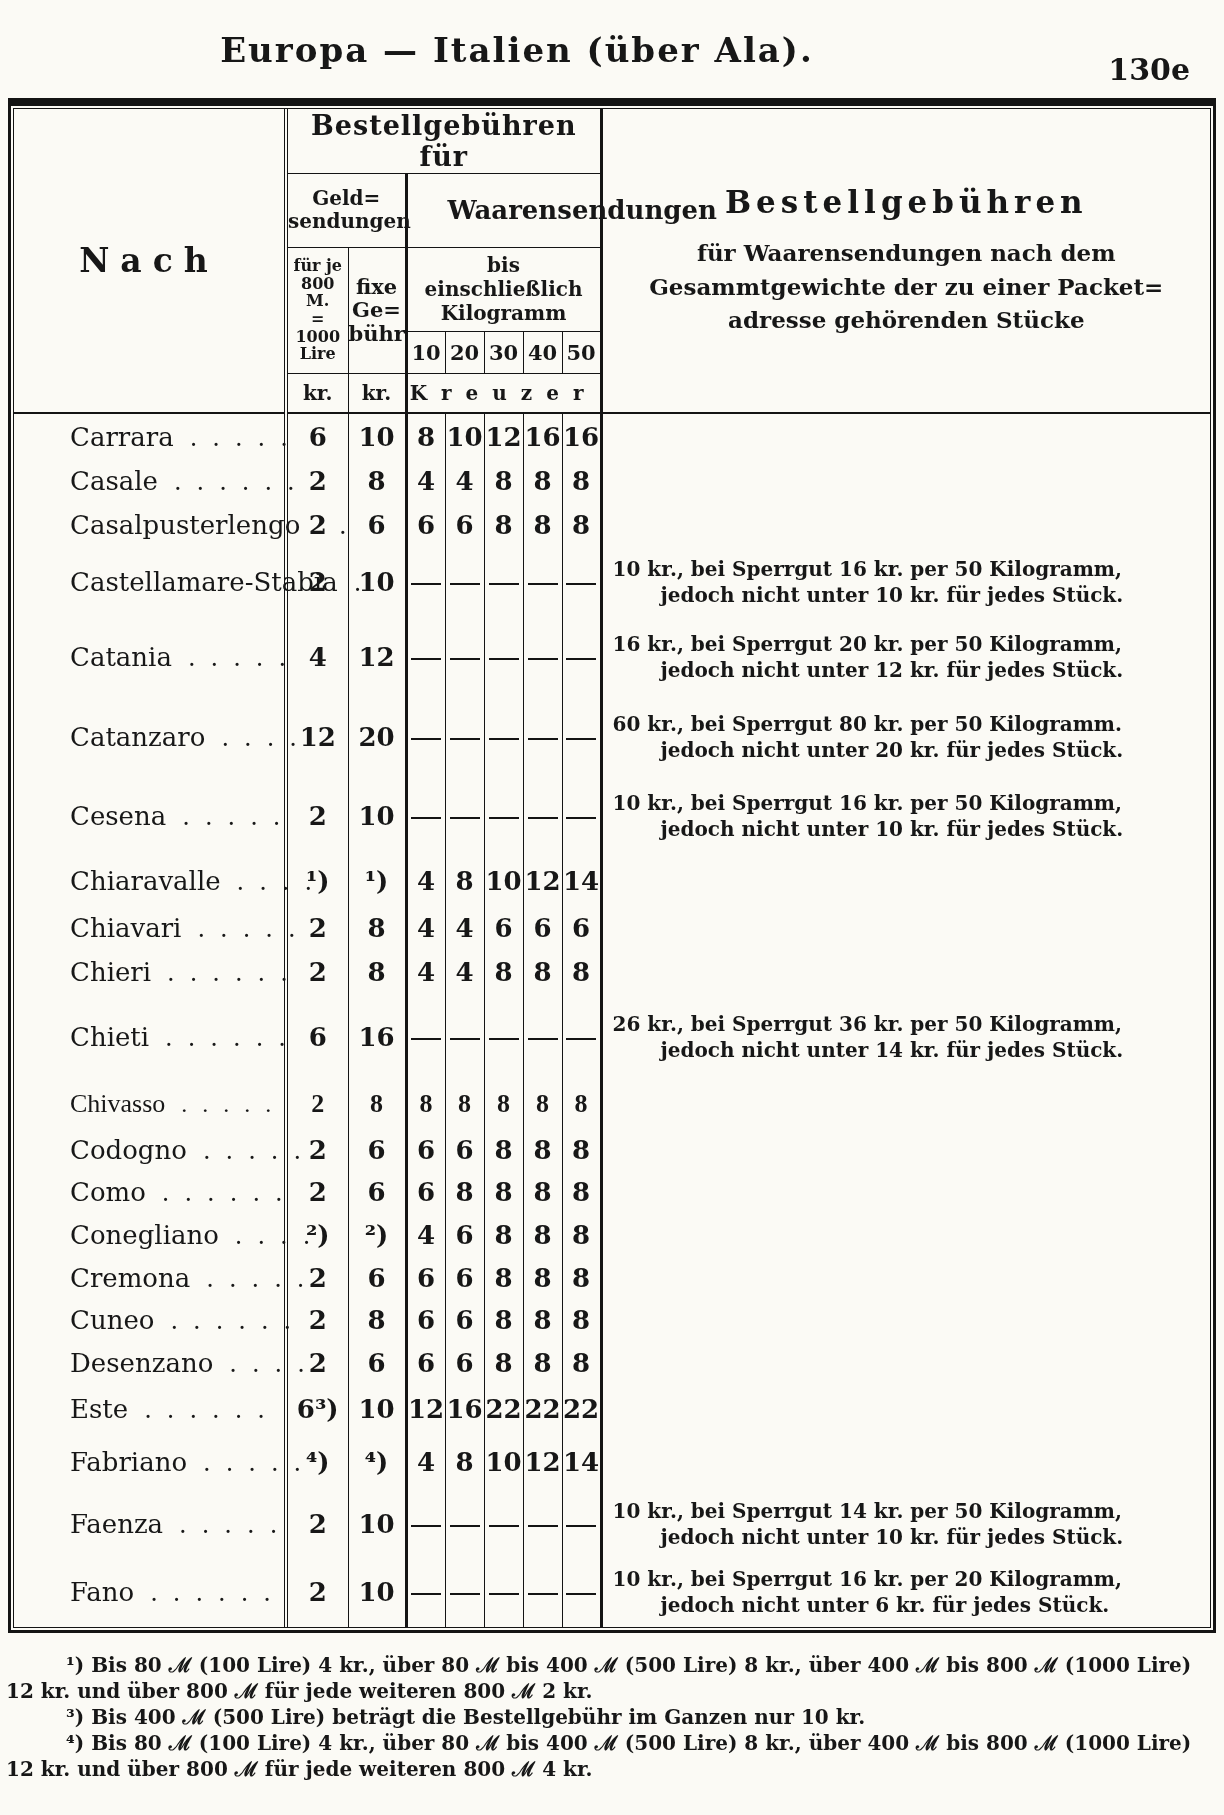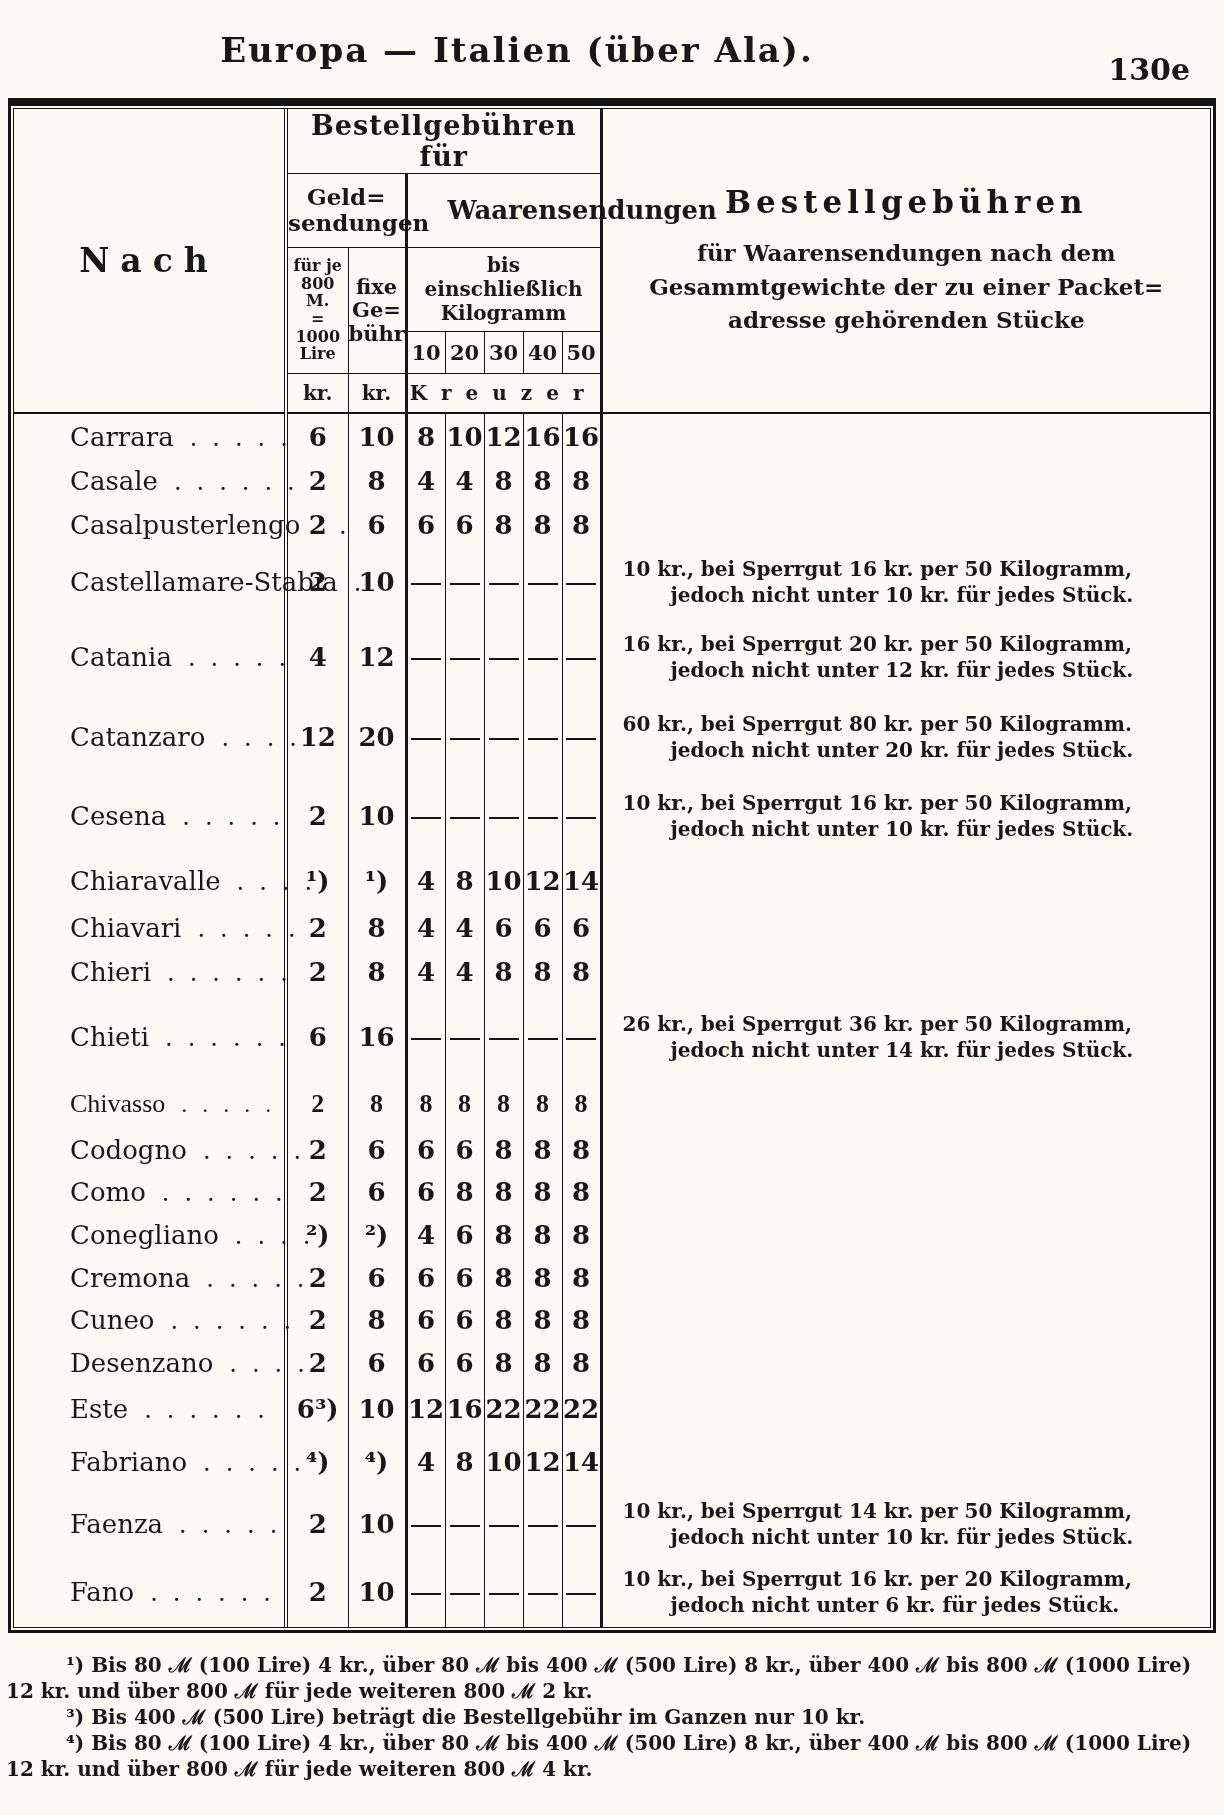--- a/index.html
+++ b/index.html
@@ -38,35 +38,35 @@
   
   .bl1{border-left:1.5px solid #141414;}
   .bl2{border-left:3px solid #141414;}
   .bld{border-left:4px double #141414;}
   .bb1{border-bottom:1.5px solid #141414;}
   .hbot{border-bottom:2.5px solid #141414;}
   
   .tr1{height:64px;} .tr2{height:74px;} .tr3{height:84px;} .tr4{height:42px;} .tr5{height:40px;}
   th.nach{font-size:33px;letter-spacing:11px;}
   th.bgf{font-size:27px;letter-spacing:1px;}
-  th.geld{font-size:23px;line-height:1.15;white-space:pre-line;}
+  th.geld{font-size:20px;line-height:1.15;white-space:pre-line;}
   th.waaren{font-size:26px;white-space:nowrap;padding-left:40px;}
   th.fuerje{font-size:16px;line-height:1.1;white-space:pre-line;}
   th.fixe{font-size:21px;line-height:1.12;white-space:pre-line;}
   th.biskg{font-size:20px;line-height:1.2;white-space:pre-line;}
   th.wnum{font-size:21px;}
   th.kr{font-size:20px;}
   th.kreuzer{font-size:20px;letter-spacing:14px;}
   .rh-title{font-size:31px;font-weight:bold;letter-spacing:5px;margin-bottom:16px;}
   .rh-sub{font-size:23px;font-weight:bold;line-height:1.45;white-space:pre-line;}
   
   tbody td.name{text-align:left;padding-left:56px;font-size:26px;white-space:nowrap;}
   tbody .dots{letter-spacing:15px;margin-left:16px;font-size:24px;}
   tbody td.num{text-align:center;font-size:26px;font-weight:bold;}
-  tbody td.note{text-align:left;padding-left:20px;font-size:20px;font-weight:bold;line-height:1.3;}
+  tbody td.note{text-align:left;padding-left:10px;font-size:20px;font-weight:bold;line-height:1.3;}
   .note-l2{padding-left:48px;}
   .dash-line{display:inline-block;width:30px;border-top:2.5px solid #141414;vertical-align:middle;}
   
   .footnotes{position:absolute;left:6px;right:6px;top:1652px;font-size:20px;font-weight:bold;}
   .fn-line{line-height:1.3;white-space:nowrap;}
   .fn-line.ind{padding-left:60px;}
   .fn-line.hang{padding-left:0;}
 </style>
 </head>
 <body>

